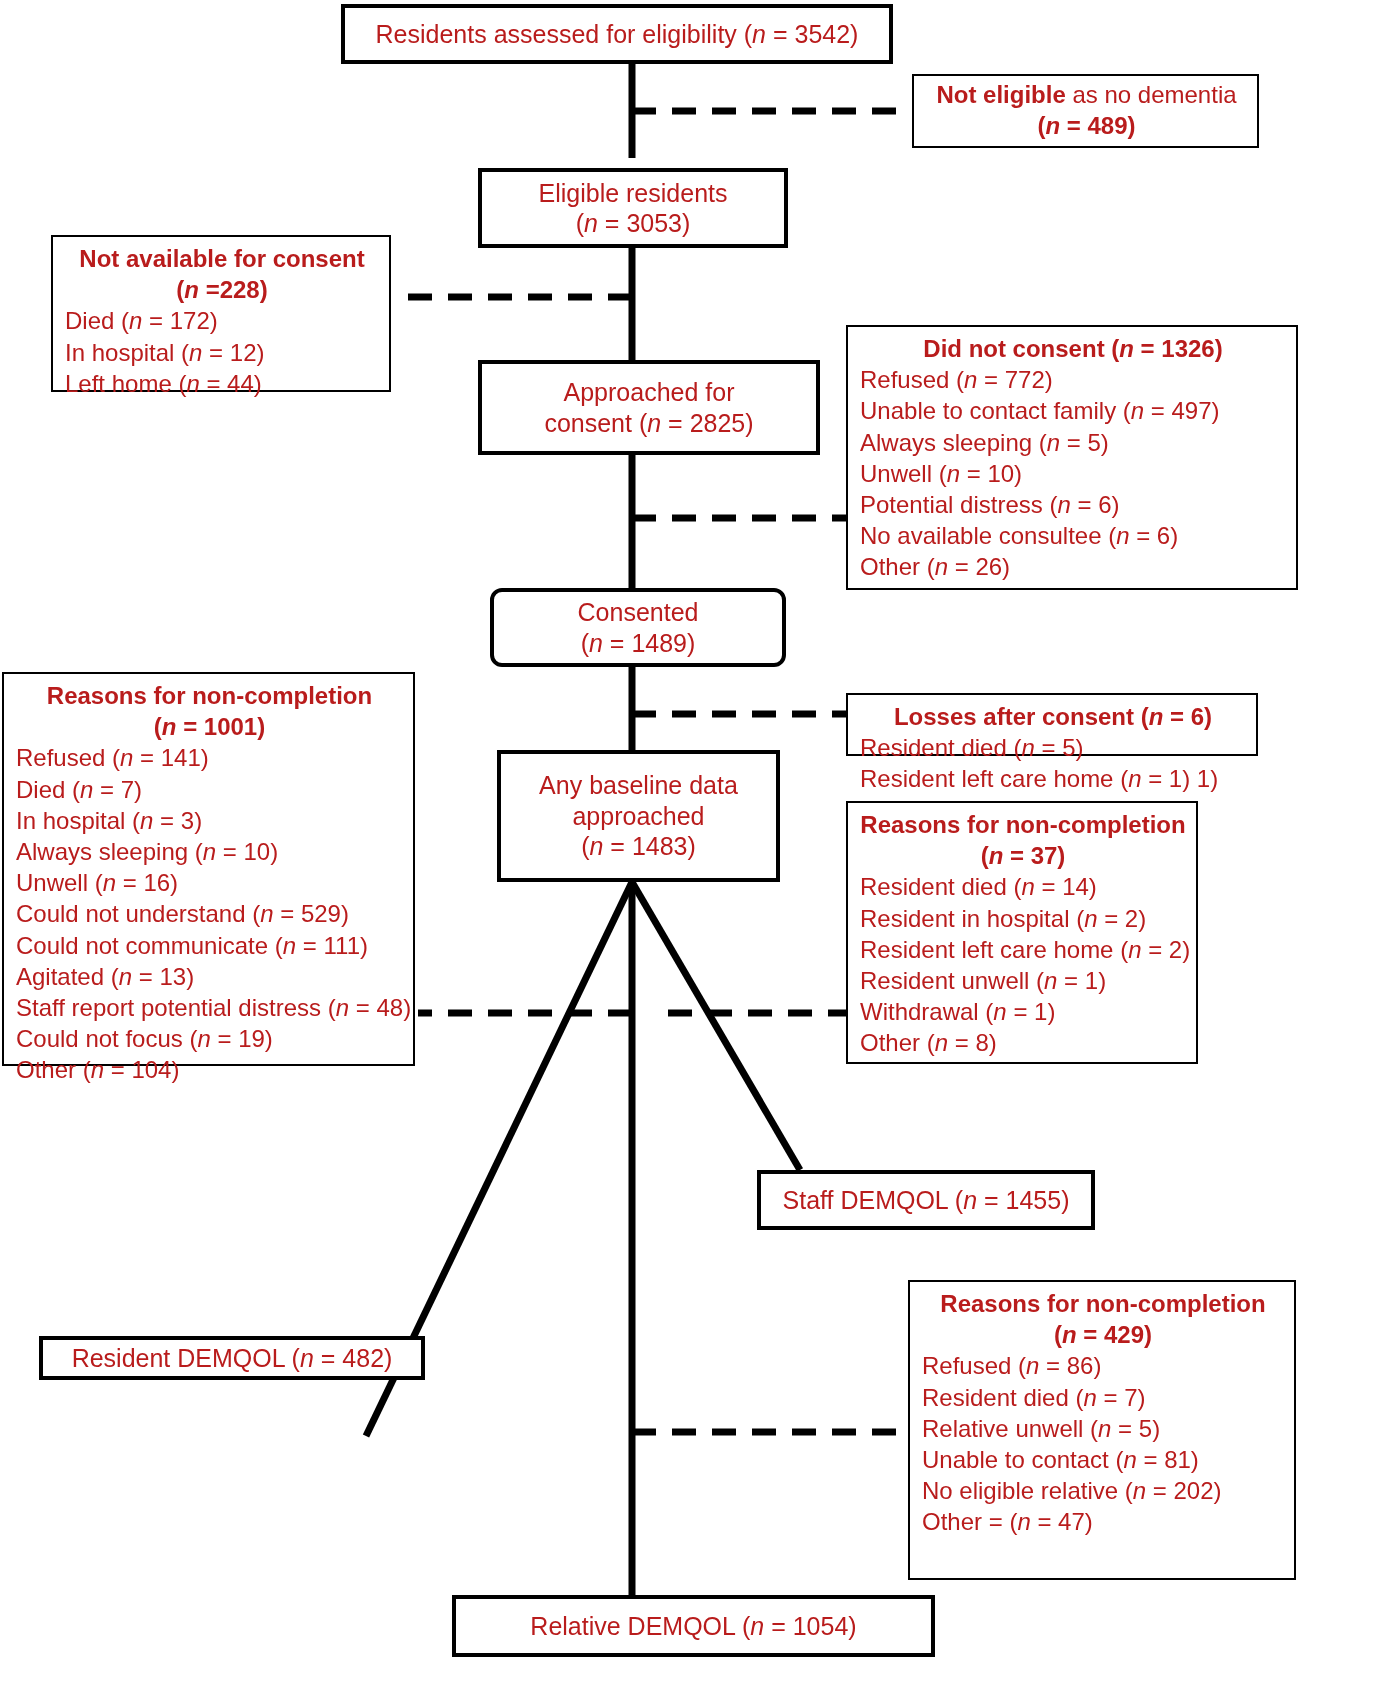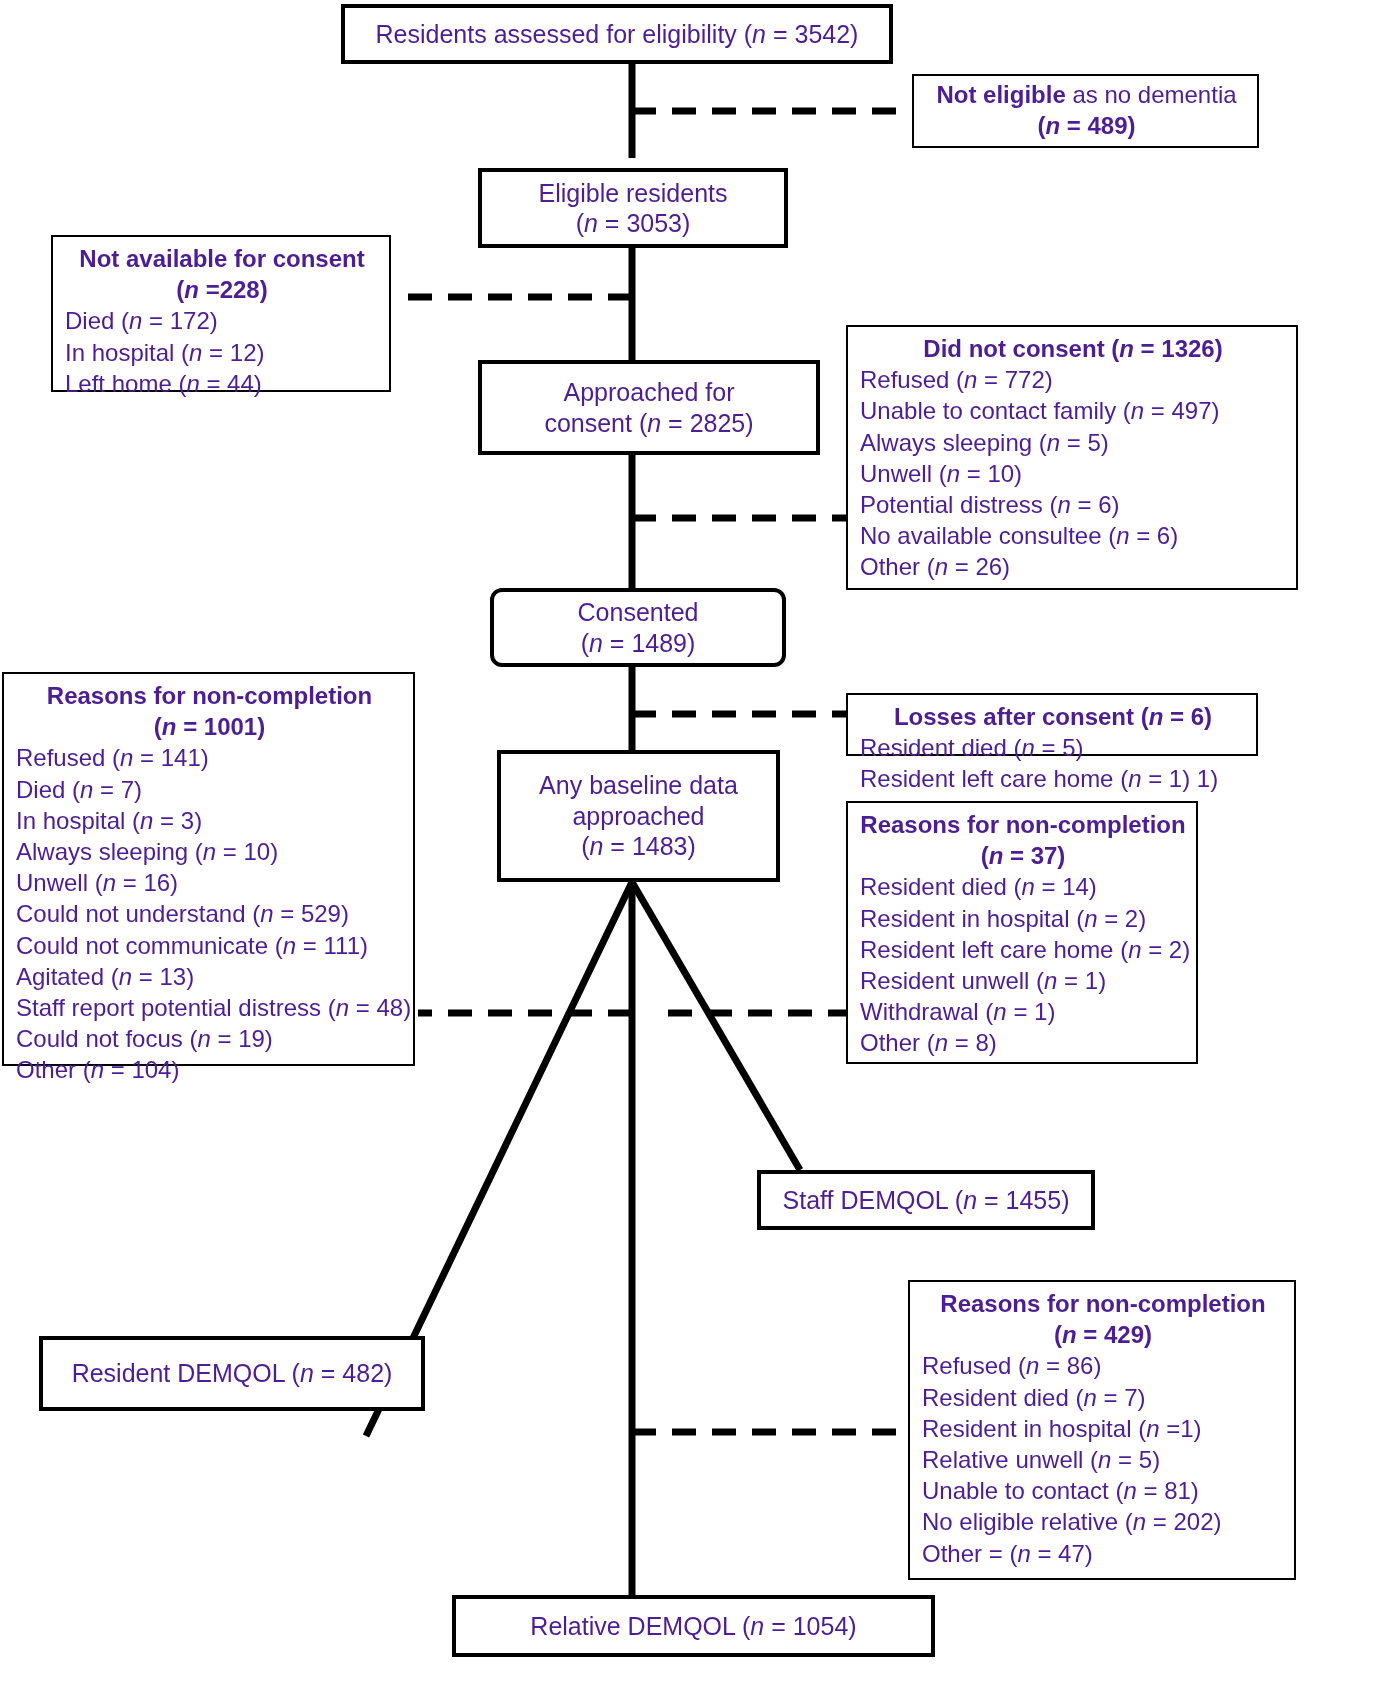--- a/index.html
+++ b/index.html
@@ -6,21 +6,21 @@
     margin: 0;
     padding: 0;
     background: #ffffff;
   }
   #canvas {
     position: relative;
     width: 1400px;
     height: 1682px;
     background: #ffffff;
     font-family: "Liberation Sans", sans-serif;
-    color: #4c1d95;
+    color: #b91c1c;
     overflow: hidden;
   }
   #connectors {
     position: absolute;
     left: 0;
     top: 0;
     width: 1400px;
     height: 1682px;
     pointer-events: none;
   }
@@ -124,21 +124,21 @@
   <div class="node main-box" style="left:497px; top:750px; width:283px; height:132px;">
     <span class="line">Any baseline data</span>
     <span class="line">approached</span>
     <span class="line">(<em class="n">n</em> = 1483)</span>
   </div>
 
   <div class="node main-box" style="left:757px; top:1170px; width:338px; height:60px;">
     <span class="line">Staff DEMQOL (<em class="n">n</em> = 1455)</span>
   </div>
 
-  <div class="node main-box" style="left:39px; top:1336px; width:386px; height:75px;">
+  <div class="node main-box" style="left:39px; top:1336px; width:386px; height:44px;">
     <span class="line">Resident DEMQOL (<em class="n">n</em> = 482)</span>
   </div>
 
   <div class="node main-box" style="left:452px; top:1595px; width:483px; height:62px;">
     <span class="line">Relative DEMQOL (<em class="n">n</em> = 1054)</span>
   </div>
 
   <div class="node side-box" style="left:912px; top:74px; width:347px; height:74px; justify-content:center;">
     <span class="hdr"><span style="font-weight:bold">Not eligible</span><span style="font-weight:normal"> as no dementia</span></span>
     <span class="hdr">(<em class="n">n</em> = 489)</span>
@@ -194,20 +194,19 @@
     <span class="row">Resident unwell (<em class="n">n</em> = 1)</span>
     <span class="row">Withdrawal (<em class="n">n</em> = 1)</span>
     <span class="row">Other (<em class="n">n</em> = 8)</span>
   </div>
 
   <div class="node side-box" style="left:908px; top:1280px; width:388px; height:300px; justify-content:flex-start;">
     <span class="hdr">Reasons for non-completion</span>
     <span class="hdr">(<em class="n">n</em> = 429)</span>
     <span class="row">Refused (<em class="n">n</em> = 86)</span>
     <span class="row">Resident died (<em class="n">n</em> = 7)</span>
-    <span class="row">Resident in hospital (<em class="n">n</em> =1)</span>
     <span class="row">Relative unwell (<em class="n">n</em> = 5)</span>
     <span class="row">Unable to contact (<em class="n">n</em> = 81)</span>
     <span class="row">No eligible relative (<em class="n">n</em> = 202)</span>
     <span class="row">Other = (<em class="n">n</em> = 47)</span>
   </div>
 
 </div>
 
 </body></html>

